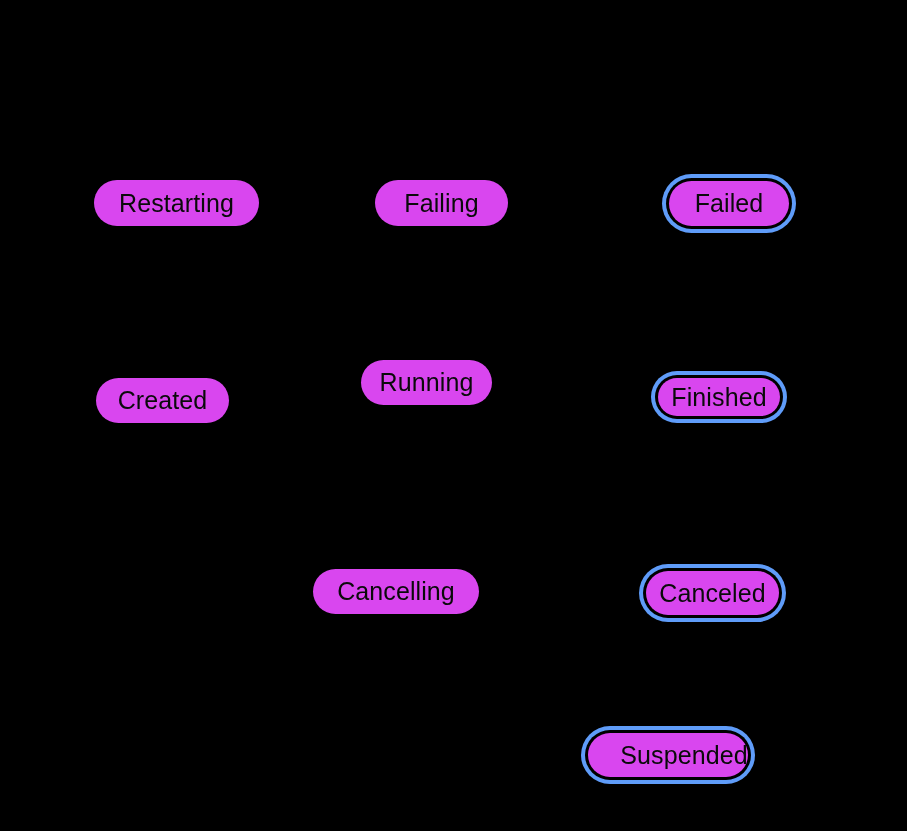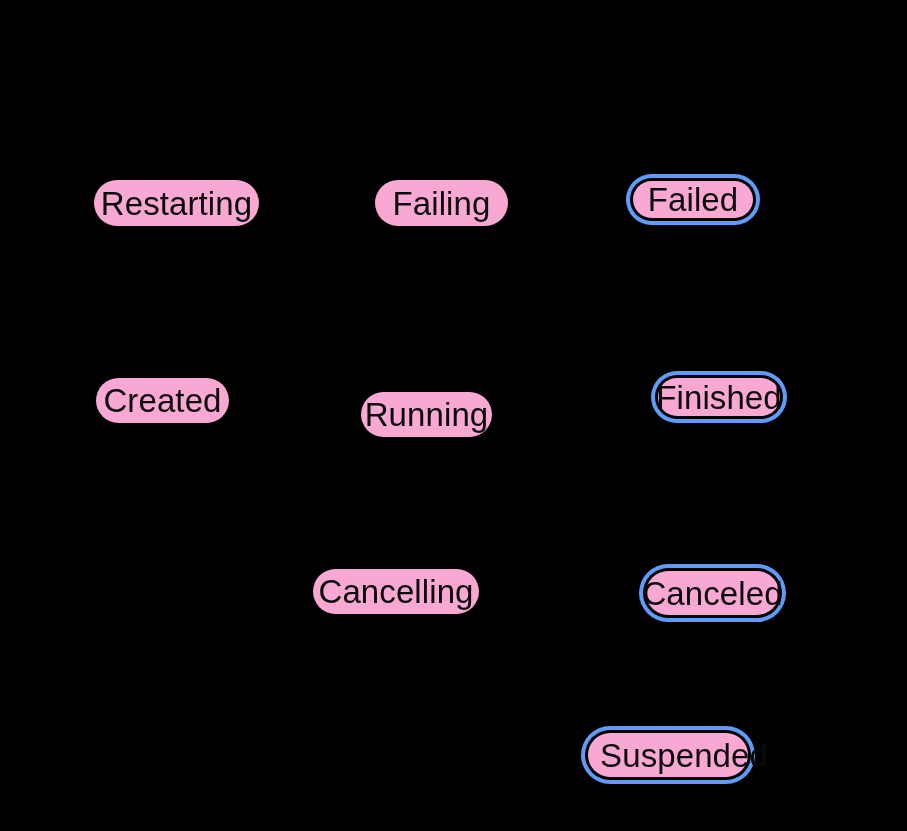--- a/index.html
+++ b/index.html
@@ -39,25 +39,25 @@
     stroke: none;
   }
 
   
   .node {
     position: absolute;
     box-sizing: border-box;
     display: flex;
     align-items: center;
     justify-content: center;
-    background: #f9a8d4;
+    background: #d946ef;
     border-radius: 999px;
     color: #0a0a0a;
     font-family: "Liberation Sans", sans-serif;
-    font-size: 33px;
+    font-size: 25px;
     line-height: 1;
     white-space: nowrap;
     letter-spacing: 0.1px;
   }
   .node-label {
     pointer-events: none;
   }
 
   
   .node.terminal {
@@ -111,29 +111,29 @@
   </svg>
 
   <div class="node" style="left:94px; top:180px; width:165px; height:46px;">
     <span class="node-label">Restarting</span>
   </div>
 
   <div class="node" style="left:375px; top:180px; width:133px; height:46px;">
     <span class="node-label">Failing</span>
   </div>
 
-  <div class="node terminal" style="left:633px; top:181px; width:120px; height:37px;">
+  <div class="node terminal" style="left:669px; top:181px; width:120px; height:45px;">
     <span class="node-label">Failed</span>
   </div>
 
   <div class="node" style="left:96px; top:378px; width:133px; height:45px;">
     <span class="node-label">Created</span>
   </div>
 
-  <div class="node" style="left:361px; top:392px; width:131px; height:45px;">
+  <div class="node" style="left:361px; top:360px; width:131px; height:45px;">
     <span class="node-label">Running</span>
   </div>
 
   <div class="node terminal" style="left:658px; top:378px; width:122px; height:38px;">
     <span class="node-label">Finished</span>
   </div>
 
   <div class="node" style="left:313px; top:569px; width:166px; height:45px;">
     <span class="node-label">Cancelling</span>
   </div>

